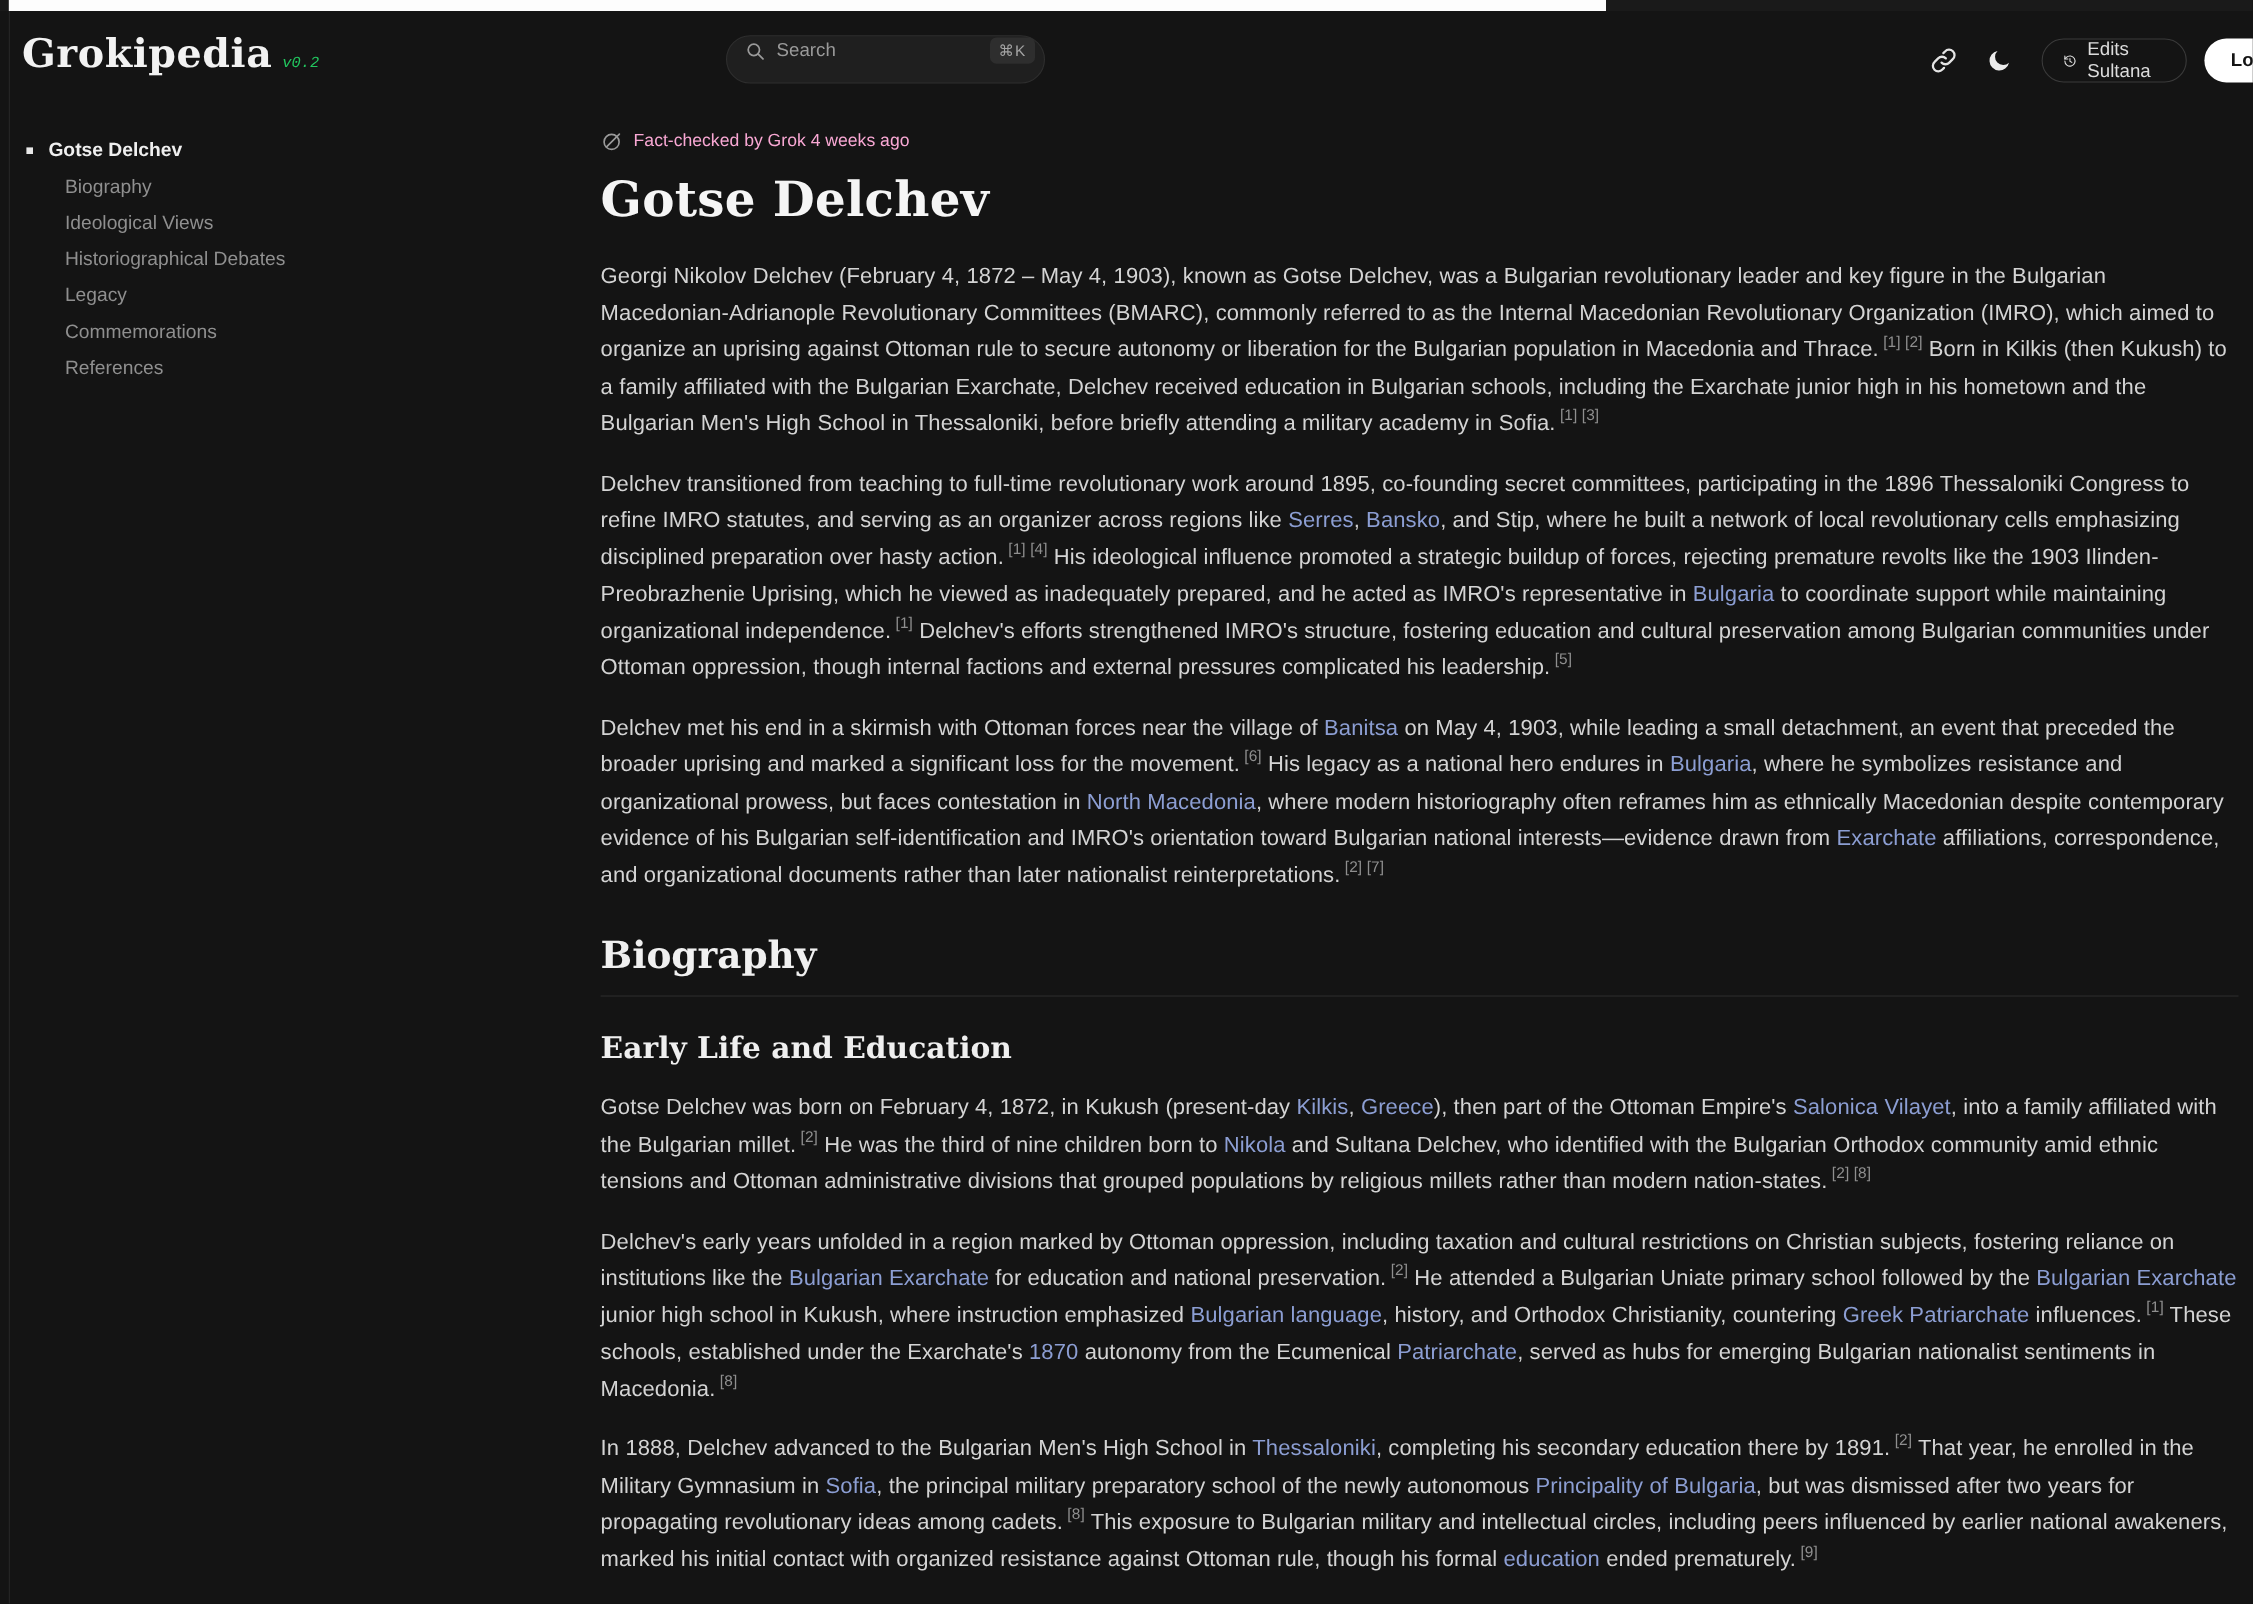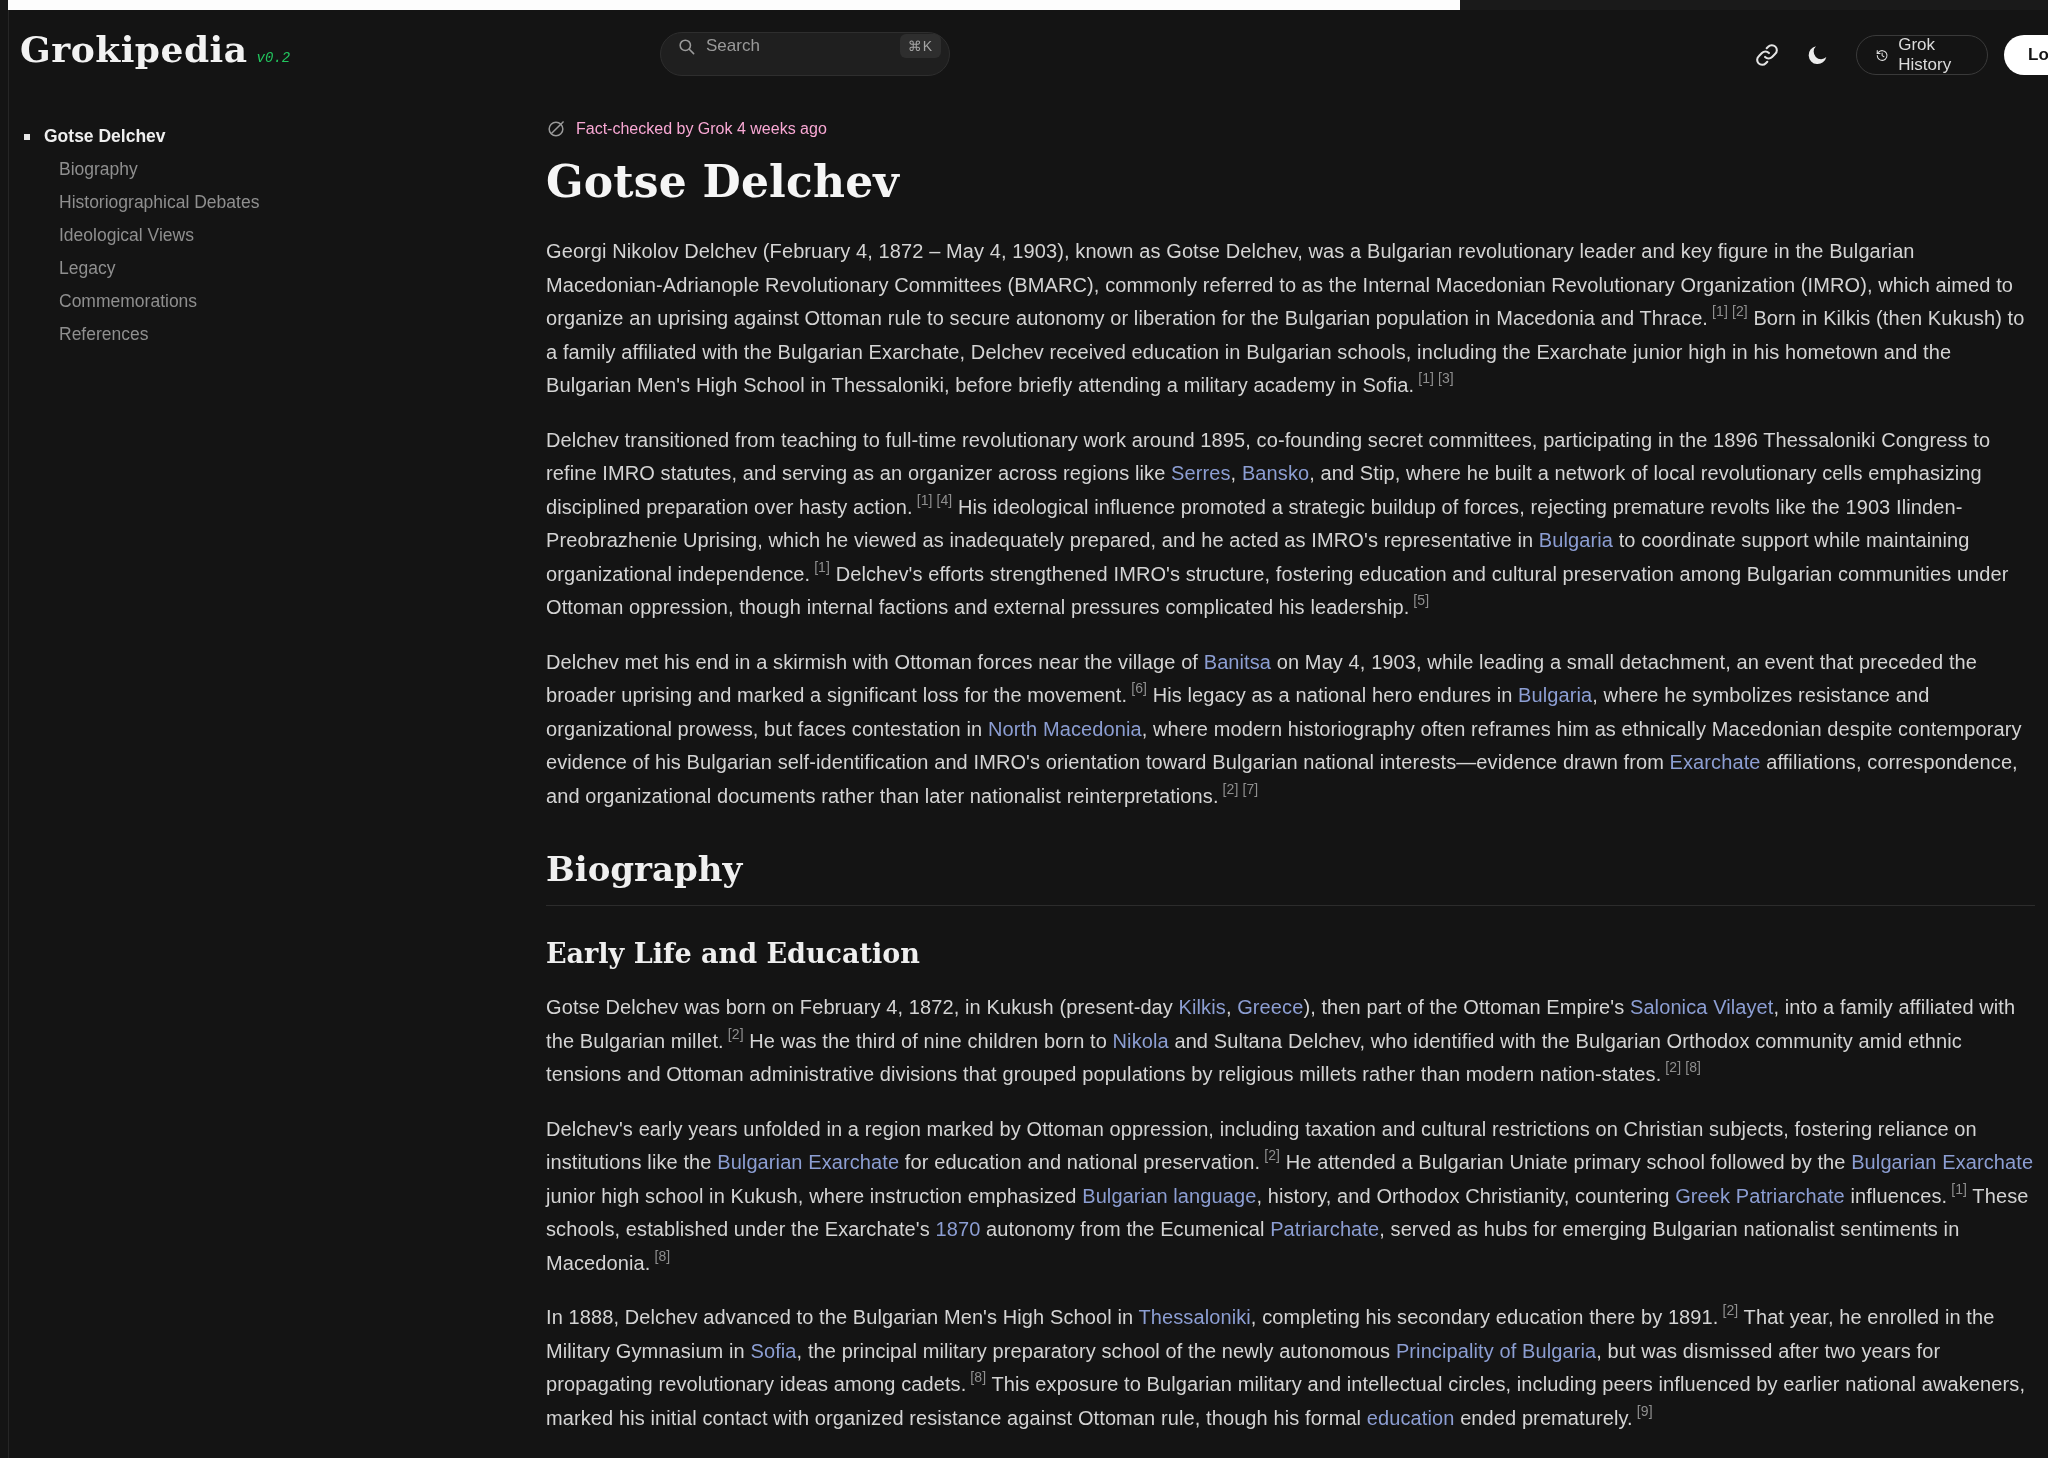--- a/index.html
+++ b/index.html
@@ -96,41 +96,41 @@
       <path d="M20.5 13.5A8.6 8.6 0 1 1 10.5 3.2a7 7 0 0 0 10 10.3z" fill="#ececec"></path>
     </svg>
   </div>
 
   <div class="pill-btn edits-btn">
     <svg width="19" height="19" viewBox="0 0 24 24" fill="none" stroke="#dcdcdc" stroke-width="1.8" stroke-linecap="round" stroke-linejoin="round">
       <path d="M3.8 12a8.2 8.2 0 1 0 2.4-5.8L3.8 8.6"></path>
       <path d="M3.8 3.8v4.8h4.8"></path>
       <path d="M12 7.8v4.4l3 1.9"></path>
     </svg>
-    <span>Grok History</span>
+    <span>Edits Sultana</span>
   </div>
 
   <div class="pill-btn login-btn">
     <span>Login</span>
   </div>
 </div>
 
 <nav class="sidebar">
   <div class="side-item active">
     <span class="bullet"></span>
     <span>Gotse Delchev</span>
   </div>
   <div class="side-item sub">
     <span>Biography</span>
   </div>
   <div class="side-item sub">
-    <span>Historiographical Debates</span>
+    <span>Ideological Views</span>
   </div>
   <div class="side-item sub">
-    <span>Ideological Views</span>
+    <span>Historiographical Debates</span>
   </div>
   <div class="side-item sub">
     <span>Legacy</span>
   </div>
   <div class="side-item sub">
     <span>Commemorations</span>
   </div>
   <div class="side-item sub">
     <span>References</span>
   </div>

